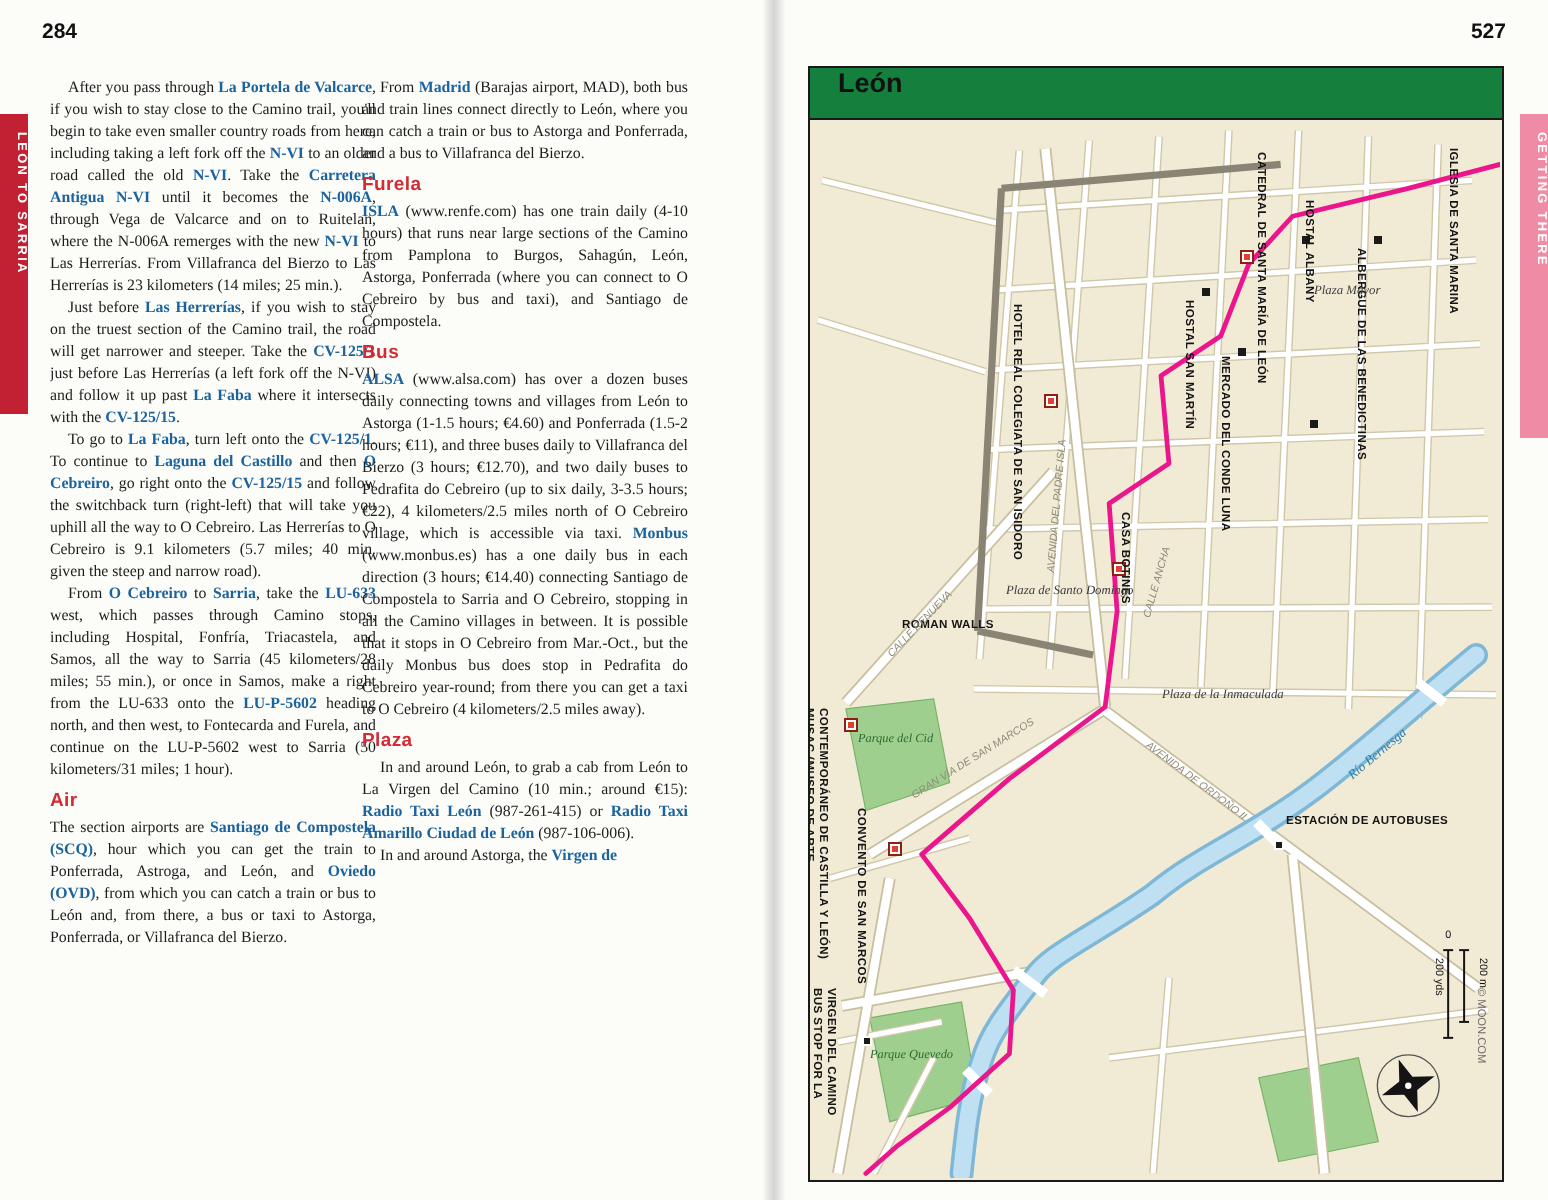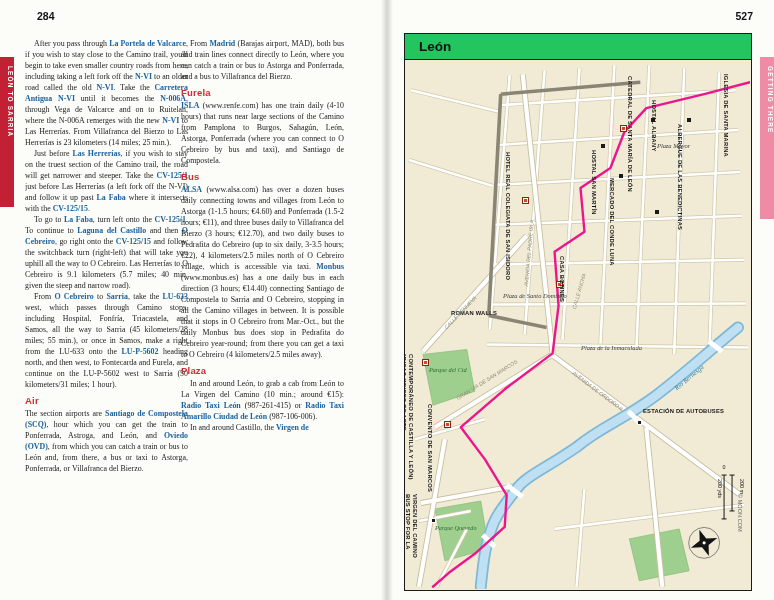--- a/index.html
+++ b/index.html
@@ -14,21 +14,21 @@
     --sight-red:#e0402f;
     --page-bg:#fcfcf9;
   }
   *{margin:0;padding:0;box-sizing:border-box;}
   html,body{width:774px;height:600px;overflow:hidden;}
   body{font-family:"Liberation Serif",serif;background:#e9e9e9;}
   .spread{position:relative;width:774px;height:600px;background:var(--page-bg);}
   .gutter{position:absolute;left:381px;top:0;width:12px;height:600px;
     background:linear-gradient(to right,rgba(0,0,0,0),rgba(0,0,0,.16) 50%,rgba(0,0,0,0));}
   .pageno{position:absolute;top:10px;font:bold 10.5px "Liberation Sans",sans-serif;color:#111;}
-  .pageno.left{left:21px;margin-left:16px;} .pageno.right{right:21px;}
+  .pageno.left{left:21px;} .pageno.right{right:21px;}
 
   
   .side-tab{position:absolute;top:57px;width:14px;color:#fff;
     font:bold 6.4px "Liberation Sans",sans-serif;letter-spacing:1.2px;
     writing-mode:vertical-rl;text-orientation:mixed;text-align:left;padding-top:9px;}
   .side-tab.red{left:0;height:150px;background:var(--accent-red);}
   .side-tab.pink{right:0;height:162px;background:var(--tab-pink);}
 
   
   .col{position:absolute;top:38px;height:556px;width:163px;overflow:hidden;
@@ -36,22 +36,22 @@
   .col1{left:25px;} .col2{left:181px;}
   .para{margin:0;}
   .para.ind{text-indent:9px;}
   .kw{font-weight:bold;color:var(--kw-blue);}
   .sec-h{font:bold 9.5px "Liberation Sans",sans-serif;color:var(--heading-red);
     margin:5px 0 2px 0;letter-spacing:.2px;}
 
   
   .map-frame{position:absolute;left:404px;top:33px;width:348px;height:558px;
     border:1.4px solid #1a1a1a;background:var(--map-bg);}
-  .map-title-bar{height:26px;background:#22c55e;border-bottom:1.4px solid #1a1a1a;
-    display:flex;align-items:center;padding-left:14px;}
+  .map-title-bar{height:26px;background:#15803d;border-bottom:1.4px solid #1a1a1a;
+    display:flex;padding-left:14px;}
   .map-title{font:bold 13.5px "Liberation Sans",sans-serif;color:#111;}
   .map-canvas{position:relative;width:345px;height:529px;overflow:hidden;}
   .map-canvas svg{position:absolute;left:0;top:0;}
   .map-layer{position:absolute;left:0;top:0;width:100%;height:100%;}
   .ml{position:absolute;white-space:nowrap;transform-origin:0 0;}
   .ml.poi{font:bold 5.8px "Liberation Sans",sans-serif;letter-spacing:.2px;color:#141414;}
   .ml.plaza{font:italic 6.4px "Liberation Serif",serif;color:#3c3c3c;}
   .ml.park{font:italic 6.2px "Liberation Serif",serif;color:#2e6b31;}
   .ml.water{font:italic 6.6px "Liberation Serif",serif;color:#2d7fae;}
   .ml.street{font:italic 5.3px "Liberation Sans",sans-serif;color:#8f8b78;}
@@ -79,21 +79,21 @@
         <p class="para"><span>The section airports are </span><span class="kw">Santiago de Compostela (SCQ)</span><span>, hour which you can get the train to Ponferrada, Astroga, and León, and </span><span class="kw">Oviedo (OVD)</span><span>, from which you can catch a train or bus to León and, from there, a bus or taxi to Astorga, Ponferrada, or Villafranca del Bierzo.</span></p>
       </div>
     <div class="col col2">
         <p class="para ind"><span>From </span><span class="kw">Madrid</span><span> (Barajas airport, MAD), both bus and train lines connect directly to León, where you can catch a train or bus to Astorga and Ponferrada, and a bus to Villafranca del Bierzo.</span></p>
         <div class="sec-h">Furela</div>
         <p class="para"><span class="kw">ISLA</span><span> (www.renfe.com) has one train daily (4-10 hours) that runs near large sections of the Camino from Pamplona to Burgos, Sahagún, León, Astorga, Ponferrada (where you can connect to O Cebreiro by bus and taxi), and Santiago de Compostela.</span></p>
         <div class="sec-h">Bus</div>
         <p class="para"><span class="kw">ALSA</span><span> (www.alsa.com) has over a dozen buses daily connecting towns and villages from León to Astorga (1-1.5 hours; €4.60) and Ponferrada (1.5-2 hours; €11), and three buses daily to Villafranca del Bierzo (3 hours; €12.70), and two daily buses to Pedrafita do Cebreiro (up to six daily, 3-3.5 hours; €22), 4 kilometers/2.5 miles north of O Cebreiro village, which is accessible via taxi. </span><span class="kw">Monbus</span><span> (www.monbus.es) has a one daily bus in each direction (3 hours; €14.40) connecting Santiago de Compostela to Sarria and O Cebreiro, stopping in all the Camino villages in between. It is possible that it stops in O Cebreiro from Mar.-Oct., but the daily Monbus bus does stop in Pedrafita do Cebreiro year-round; from there you can get a taxi to O Cebreiro (4 kilometers/2.5 miles away).</span></p>
         <div class="sec-h">Plaza</div>
         <p class="para ind"><span>In and around León, to grab a cab from León to La Virgen del Camino (10 min.; around €15): </span><span class="kw">Radio Taxi León</span><span> (987-261-415) or </span><span class="kw">Radio Taxi Amarillo Ciudad de León</span><span> (987-106-006).</span></p>
-        <p class="para ind"><span>In and around Castillo, the </span><span class="kw">Virgen de</span></p>
+        <p class="para ind"><span>In and around Astorga, the </span><span class="kw">Virgen de</span></p>
       </div>
   </div>
 
   <div class="gutter"></div>
 
   <div>
     <div class="pageno right">527</div>
     <div class="side-tab pink">GETTING THERE</div>
 
     <div class="map-frame">

